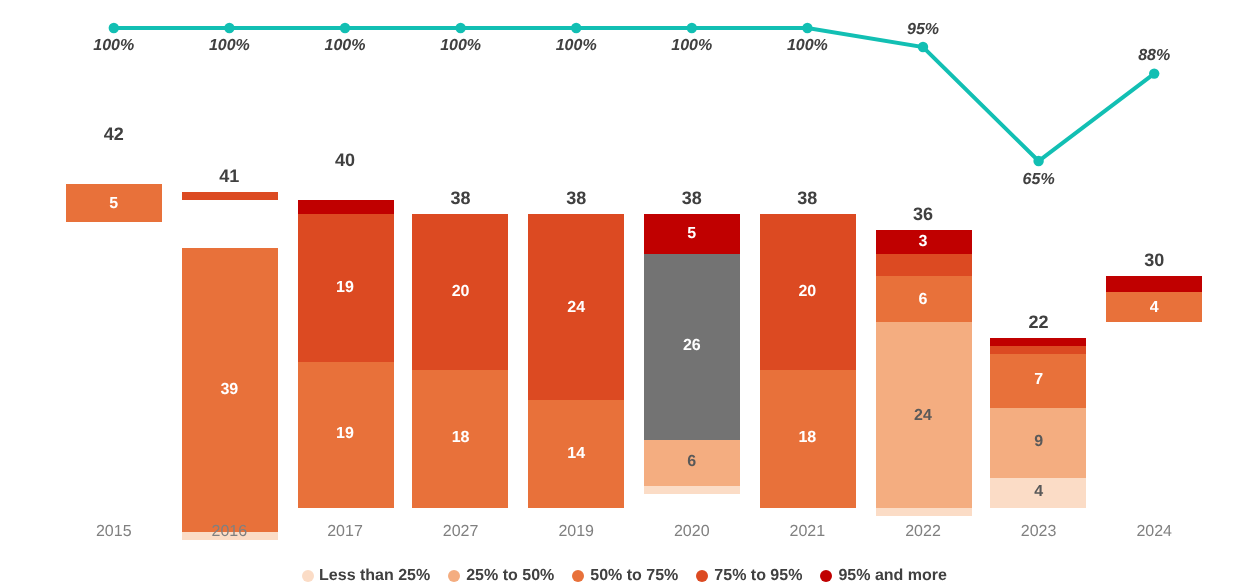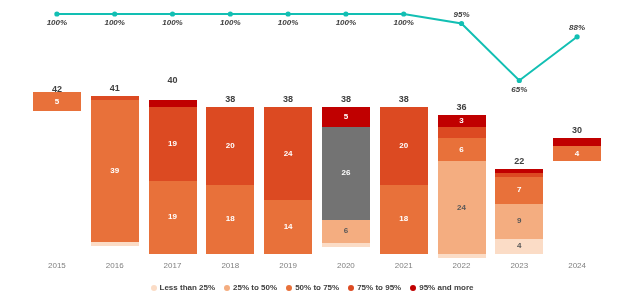--- a/index.html
+++ b/index.html
@@ -29,27 +29,27 @@
 
 <div id="chart">
 
   <div class="plot" id="plot">
       <div class="bar-group" style="left: 32.9px; width: 48px;">
         <div class="bar" style="height: 162px;">
           <div class="seg dark" style="height: 19.2857px; background: rgb(232, 113, 58);">
             <span>5</span>
           </div>
         </div>
-        <div class="bar-total" style="bottom: 160px;">42</div>
+        <div class="bar-total" style="bottom: 182px;">42</div>
         <div class="x-label">2015</div>
       </div>
       <div class="bar-group" style="left: 90.7px; width: 48px;">
         <div class="bar" style="height: 158.143px;">
           <div class="seg dark" style="height: 3.85714px; background: rgb(220, 74, 34);"></div>
-          <div class="seg dark" style="height: 142px; background: rgb(232, 113, 58);">
+          <div class="seg dark" style="height: 142px; background: rgb(232, 113, 58); margin-top: 24px;">
             <span>39</span>
           </div>
           <div class="seg light" style="height: 3.85714px; background: rgb(251, 220, 198);"></div>
         </div>
         <div class="bar-total" style="bottom: 161.143px;">41</div>
         <div class="x-label">2016</div>
       </div>
       <div class="bar-group" style="left: 148.5px; width: 48px;">
         <div class="bar" style="height: 154.286px;">
           <div class="seg dark" style="height: 7.71429px; background: rgb(192, 0, 0);"></div>
@@ -66,21 +66,21 @@
       <div class="bar-group" style="left: 206.3px; width: 48px;">
         <div class="bar" style="height: 146.571px;">
           <div class="seg dark" style="height: 77.1429px; background: rgb(220, 74, 34);">
             <span>20</span>
           </div>
           <div class="seg dark" style="height: 69.4286px; background: rgb(232, 113, 58);">
             <span>18</span>
           </div>
         </div>
         <div class="bar-total" style="bottom: 149.571px;">38</div>
-        <div class="x-label">2018</div>
+        <div class="x-label">2027</div>
       </div>
       <div class="bar-group" style="left: 264.1px; width: 48px;">
         <div class="bar" style="height: 146.571px;">
           <div class="seg dark" style="height: 92.5714px; background: rgb(220, 74, 34);">
             <span>24</span>
           </div>
           <div class="seg dark" style="height: 54px; background: rgb(232, 113, 58);">
             <span>14</span>
           </div>
         </div>

